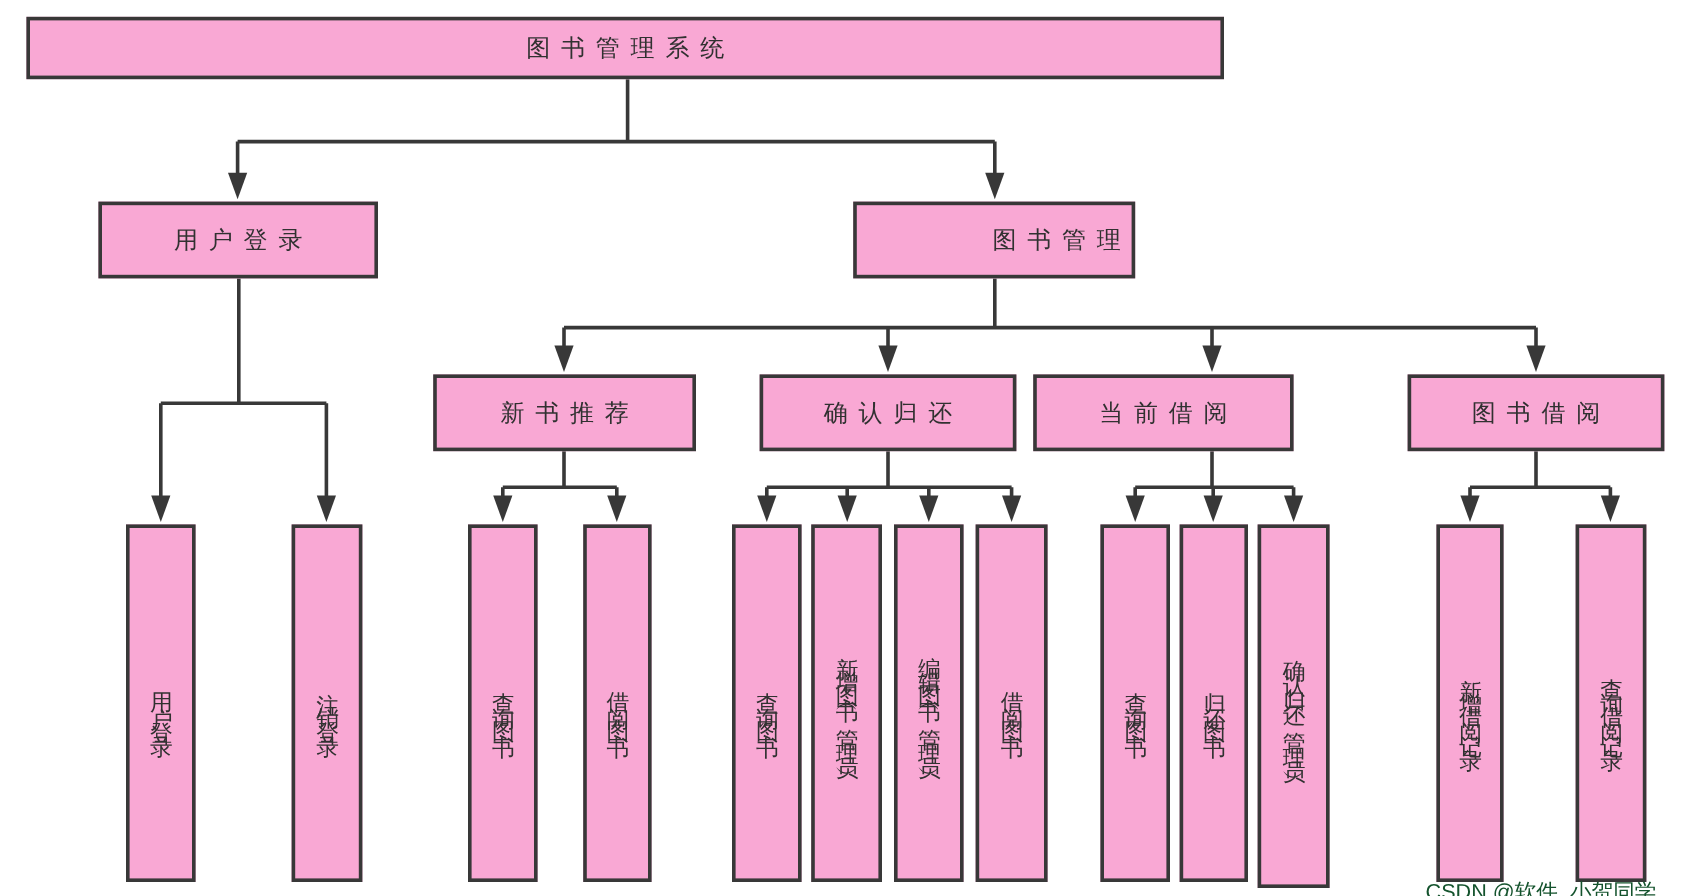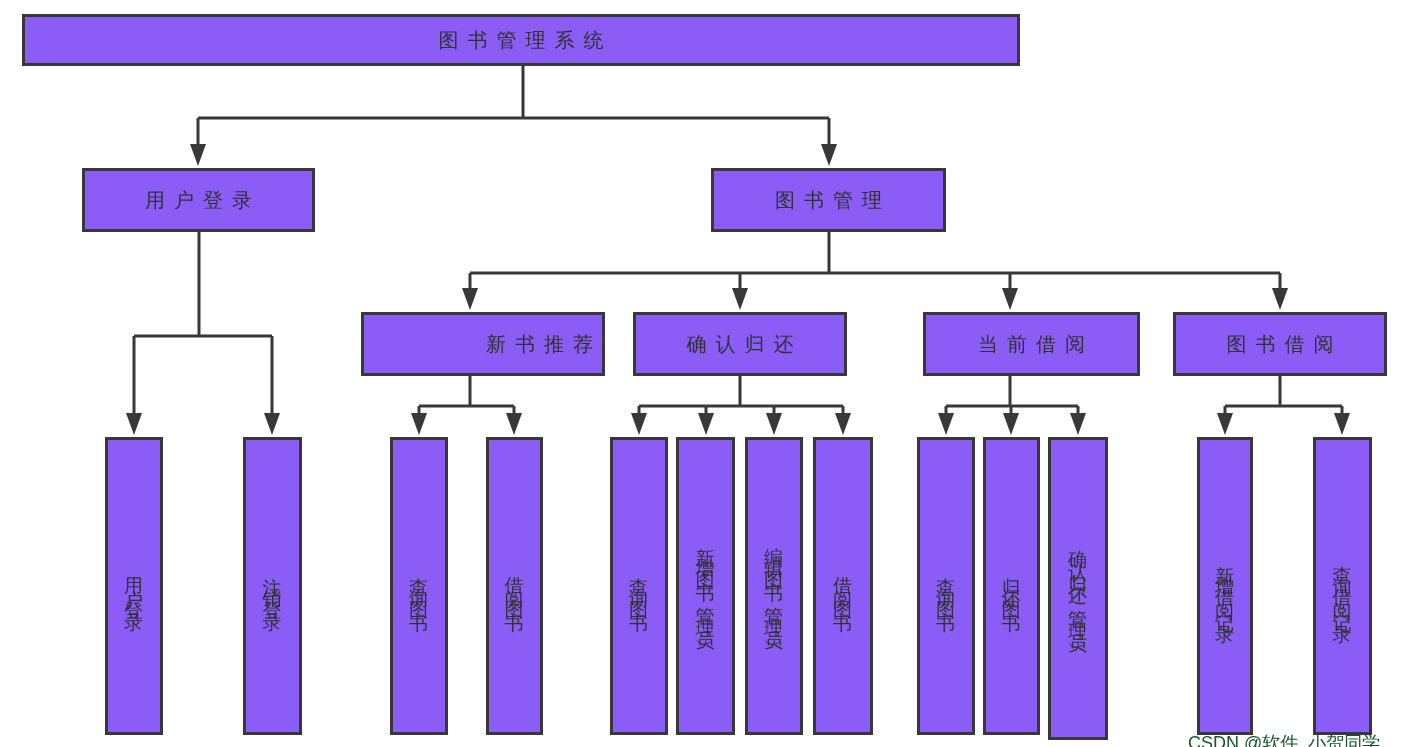--- a/index.html
+++ b/index.html
@@ -15,21 +15,21 @@
     background: #ffffff;
     overflow: hidden;
   }
   #connectors {
     position: absolute;
     left: 0; top: 0;
     width: 1405px; height: 747px;
   }
   .node {
     position: absolute;
-    background: #8b5cf6;
+    background: #f9a8d4;
     border: 3px solid #383838;
     box-sizing: border-box;
     display: flex;
     align-items: center;
     justify-content: center;
     color: #313131;
   }
   .hnode span {
     font-size: 20px;
     letter-spacing: 9px;
@@ -101,31 +101,31 @@
     </g>
   </svg>
 
   <div class="node hnode" style="left:22px; top:14px; width:998px; height:52px;">
     <span>图书管理系统</span>
   </div>
 
   <div class="node hnode" style="left:82px; top:168px; width:233px; height:64px;">
     <span>用户登录</span>
   </div>
-  <div class="node hnode" style="left:711px; top:168px; width:235px; height:64px;">
+  <div class="node hnode" style="left:711px; top:168px; width:235px; height:64px;justify-content:flex-end;">
     <span>图书管理</span>
   </div>
 
-  <div class="node hnode" style="left:361px; top:312px; width:244px; height:64px;justify-content:flex-end;">
+  <div class="node hnode" style="left:361px; top:312px; width:219px; height:64px;">
     <span>新书推荐</span>
   </div>
   <div class="node hnode" style="left:633px; top:312px; width:214px; height:64px;">
     <span>确认归还</span>
   </div>
-  <div class="node hnode" style="left:923px; top:312px; width:217px; height:64px;">
+  <div class="node hnode" style="left:861px; top:312px; width:217px; height:64px;">
     <span>当前借阅</span>
   </div>
   <div class="node hnode" style="left:1173px; top:312px; width:214px; height:64px;">
     <span>图书借阅</span>
   </div>
 
   <div class="node vnode" style="left:105px; top:437px; width:58px; height:298px;">
     <span>用户登录</span>
   </div>
   <div class="node vnode" style="left:243px; top:437px; width:59px; height:298px;">

